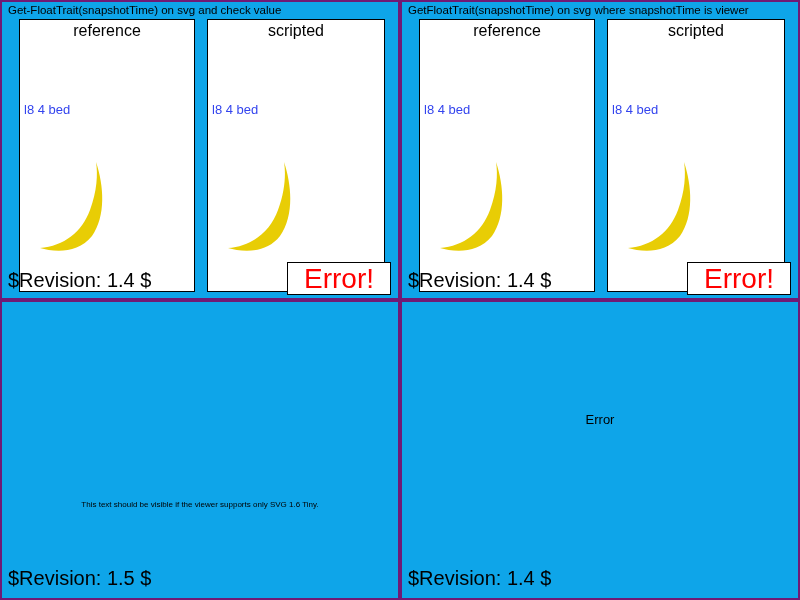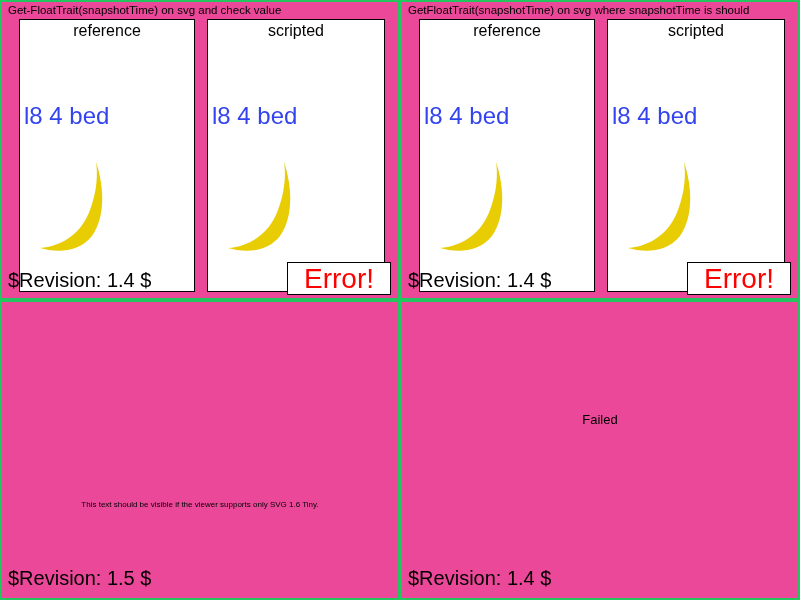--- a/index.html
+++ b/index.html
@@ -19,22 +19,22 @@
     background: #ffffff;
     overflow: hidden;
   }
 
   
   .quadrant {
     position: absolute;
     width: 400px;
     height: 300px;
     box-sizing: border-box;
-    border: 2px solid #22c55e;
-    background: #ec4899;
+    border: 2px solid #701a75;
+    background: #0ea5e9;
     overflow: hidden;
   }
   .q-tl { left: 0;   top: 0;   }
   .q-tr { left: 400px; top: 0; }
   .q-bl { left: 0;   top: 300px; }
   .q-br { left: 400px; top: 300px; }
 
   
   .test-title {
     position: absolute;
@@ -66,21 +66,21 @@
     width: 100%;
     text-align: center;
     font-size: 16px;
     color: #000000;
   }
 
   .trait-text {
     position: absolute;
     left: 4px;
     top: 82px;
-    font-size: 24px;
+    font-size: 13px;
     color: #3344ee;
     white-space: nowrap;
   }
 
   .moon-wrap {
     position: absolute;
     left: 14px;
     top: 140px;
     width: 110px;
     height: 100px;
@@ -169,21 +169,21 @@
 
     <div class="revision compare">$Revision: 1.4 $</div>
 
     <div class="error-badge">
       <span class="error-text">Error!</span>
     </div>
   </div>
 
   <div class="quadrant q-tr">
 
-    <div class="test-title">GetFloatTrait(snapshotTime) on svg where snapshotTime is should</div>
+    <div class="test-title">GetFloatTrait(snapshotTime) on svg where snapshotTime is viewer</div>
 
     <div class="subpanel left">
       <div class="subpanel-label">reference</div>
       <div class="trait-text">l8 4 bed</div>
       <div class="moon-wrap">
         <svg width="110" height="100" viewBox="0 0 110 100" xmlns="http://www.w3.org/2000/svg">
           <path d="M 62 2 C 70 26 72 56 58 76 C 44 94 20 92 6 88 C 30 86 48 72 56 50 C 63 31 64 14 62 2 Z" fill="#e8cd05"></path>
         </svg>
       </div>
     </div>
@@ -204,17 +204,17 @@
       <span class="error-text">Error!</span>
     </div>
   </div>
 
   <div class="quadrant q-bl">
     <div class="tiny-note">This text should be visible if the viewer supports only SVG 1.6 Tiny.</div>
     <div class="revision plain">$Revision: 1.5 $</div>
   </div>
 
   <div class="quadrant q-br">
-    <div class="failed-note">Failed</div>
+    <div class="failed-note">Error</div>
     <div class="revision plain">$Revision: 1.4 $</div>
   </div>
 
 </div>
 
 </body></html>

